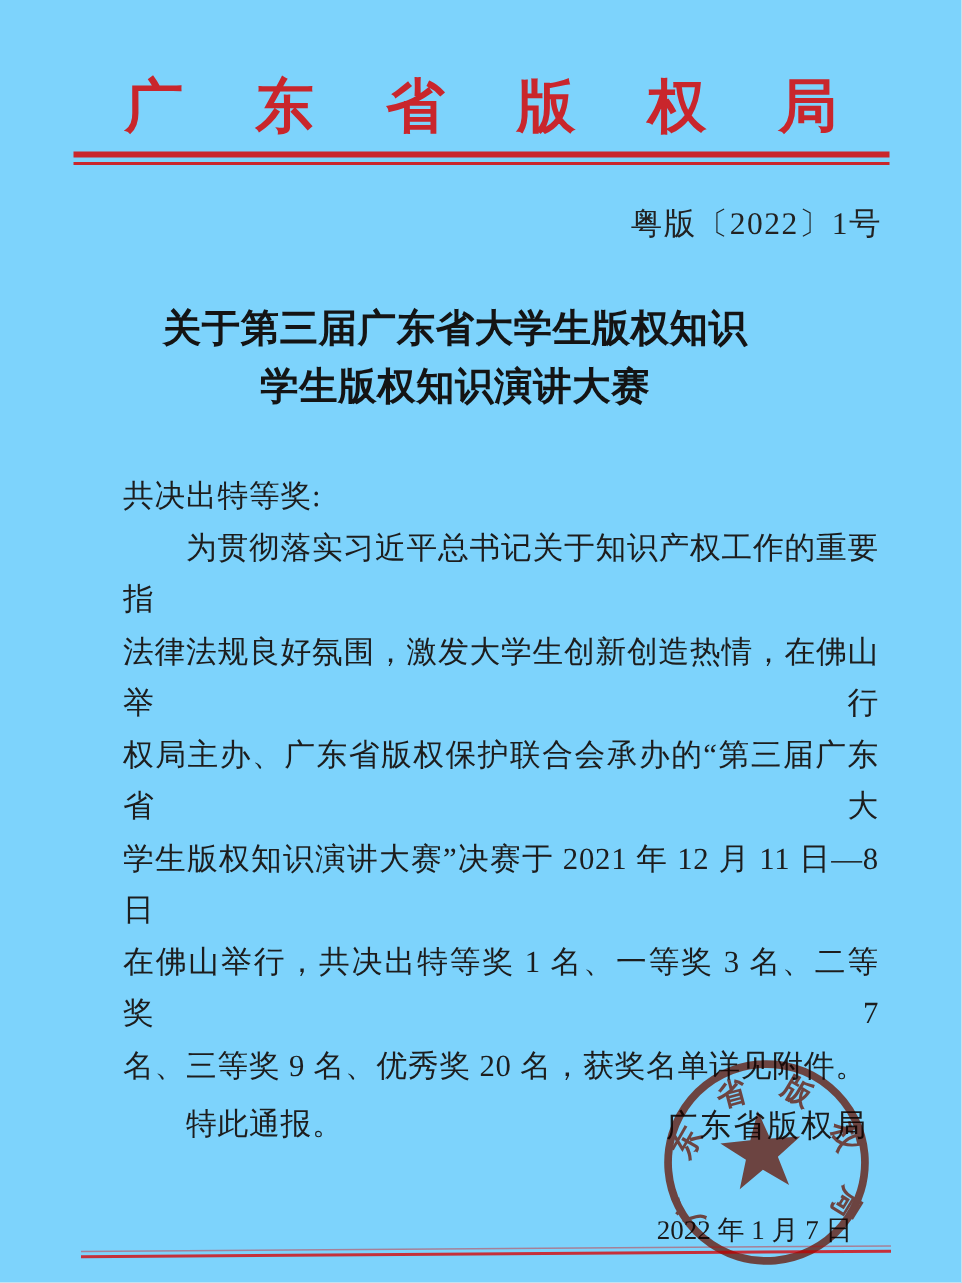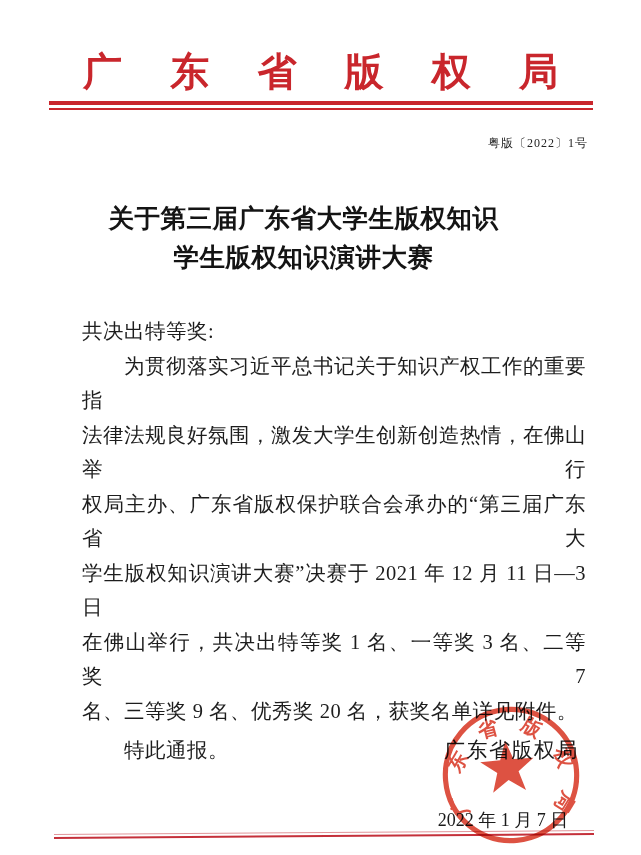--- a/index.html
+++ b/index.html
@@ -1,40 +1,40 @@
 <!DOCTYPE html>
 <html><head>
 <meta charset="utf-8">
 <style>
   html,body{margin:0;padding:0;background:#e8e8e8;}
   .page{
     position:relative;
     width:641px;height:855px;
     margin:0 auto;
-    background:#ffffff;
+    background:#7dd3fc;
     overflow:hidden;
     font-family:"Liberation Serif","DejaVu Serif",serif;
     color:#1d1d1d;
   }
   
   .agency-header{
     position:absolute;top:50px;left:83px;width:475px;
     font-size:39px;font-weight:bold;line-height:1.15;
     color:#c9262c;
     text-align:justify;text-align-last:justify;
     letter-spacing:0;
   }
   .header-divider{
     position:absolute;top:101px;left:49px;width:544px;height:3px;
     border-top:4px solid #c9262c;
     border-bottom:2px solid #c9262c;
   }
   .doc-number{
     position:absolute;top:135px;right:53px;
-    font-size:12px;letter-spacing:1px;color:#222;
+    font-size:21px;letter-spacing:1px;color:#222;
   }
   
   .doc-title{
     position:absolute;top:199px;left:0;width:607px;
     text-align:center;font-size:25.5px;font-weight:bold;
     line-height:39px;color:#141414;letter-spacing:0.5px;
   }
   
   .body-block{
     position:absolute;top:314px;left:82px;width:504px;
@@ -91,21 +91,21 @@
   <div class="doc-title">
     <div>关于第三届广东省大学生版权知识</div>
     <div>学生版权知识演讲大赛</div>
   </div>
 
   <div class="body-block">
     <div class="line">共决出特等奖:</div>
     <div class="fill indent">为贯彻落实习近平总书记关于知识产权工作的重要指</div>
     <div class="fill">法律法规良好氛围，激发大学生创新创造热情，在佛山举行</div>
     <div class="fill">权局主办、广东省版权保护联合会承办的“第三届广东省大</div>
-    <div class="fill">学生版权知识演讲大赛”决赛于 2021 年 12 月 11 日—3 日</div>
+    <div class="fill">学生版权知识演讲大赛”决赛于 2021 年 12 月 11 日—8 日</div>
     <div class="fill">在佛山举行，共决出特等奖 1 名、一等奖 3 名、二等奖 7</div>
     <div class="line">名、三等奖 9 名、优秀奖 20 名，获奖名单详见附件。</div>
     <div class="closing-line">特此通报。</div>
 
   </div>
 
   <div class="signature-name">广东省版权局</div>
   <div class="signature-date">2022 年 1 月 7 日</div>
 
   <div class="seal">

